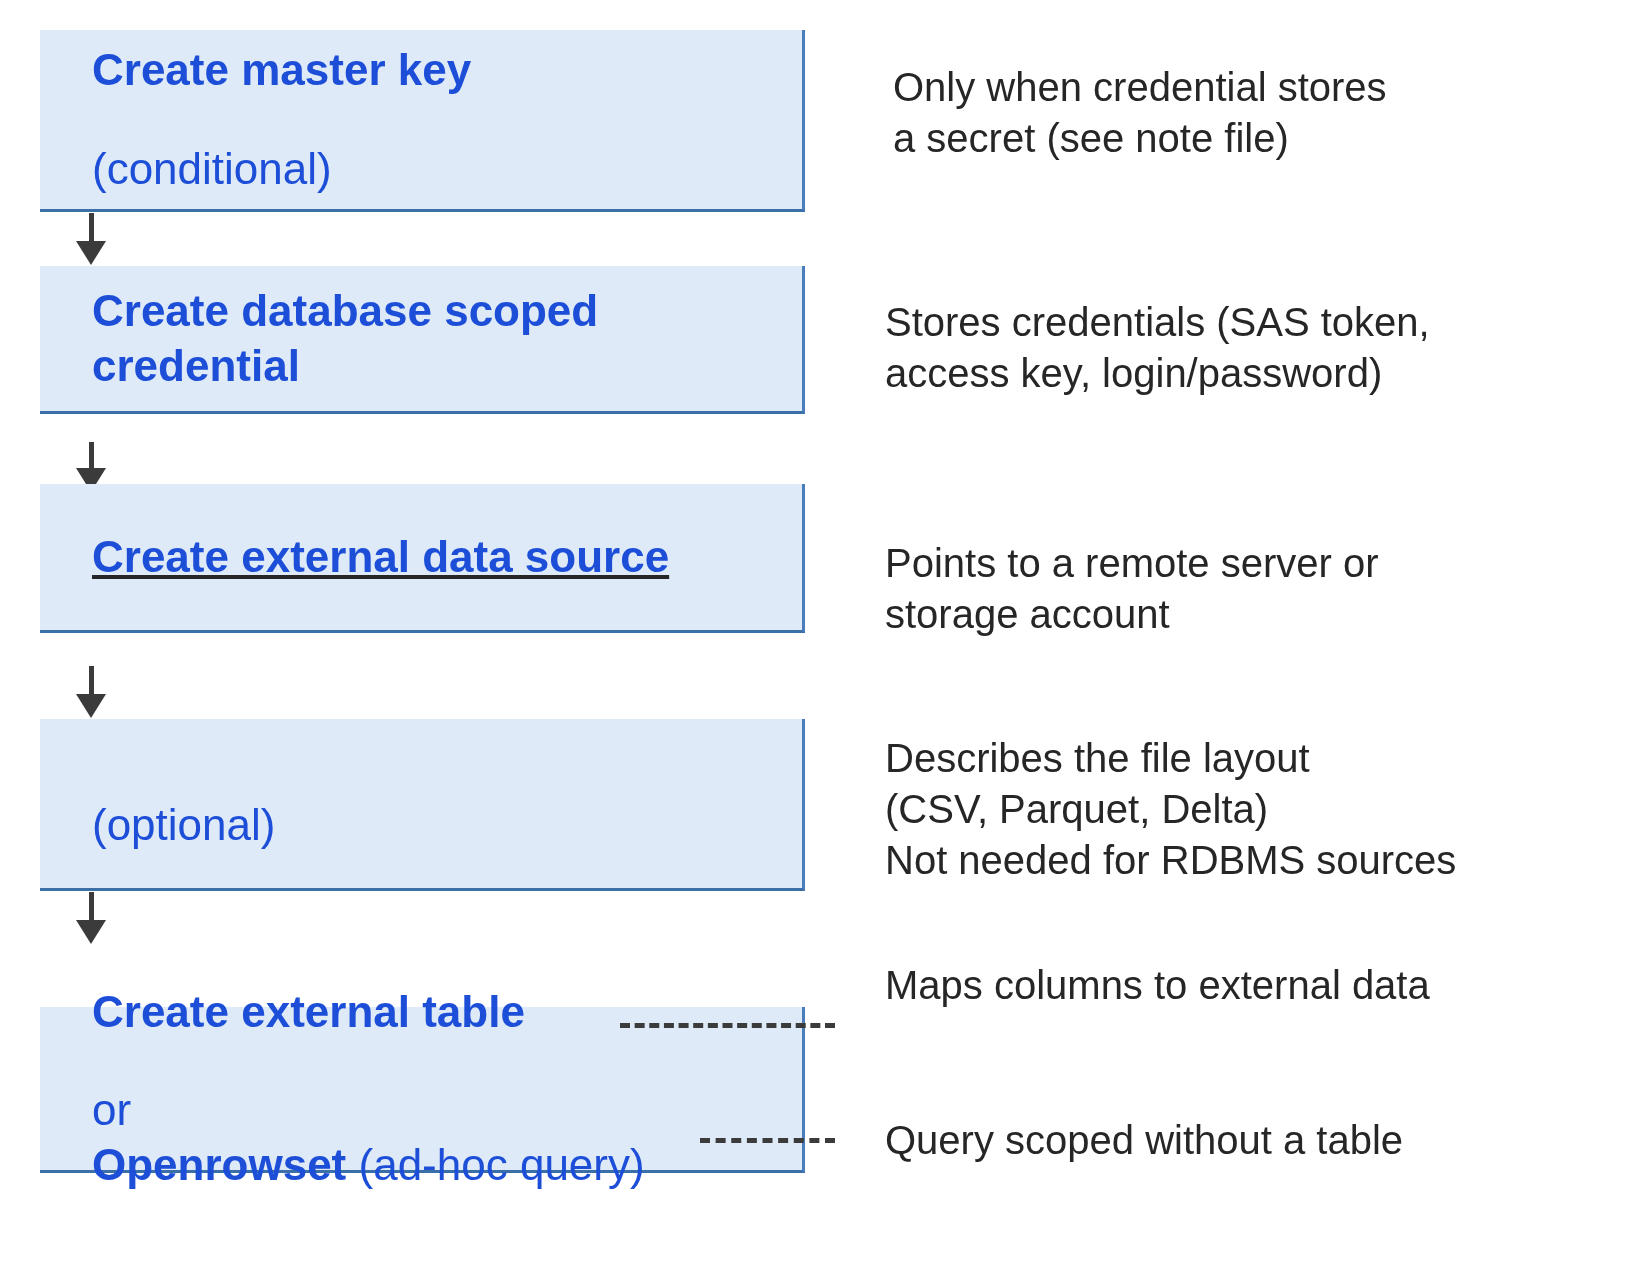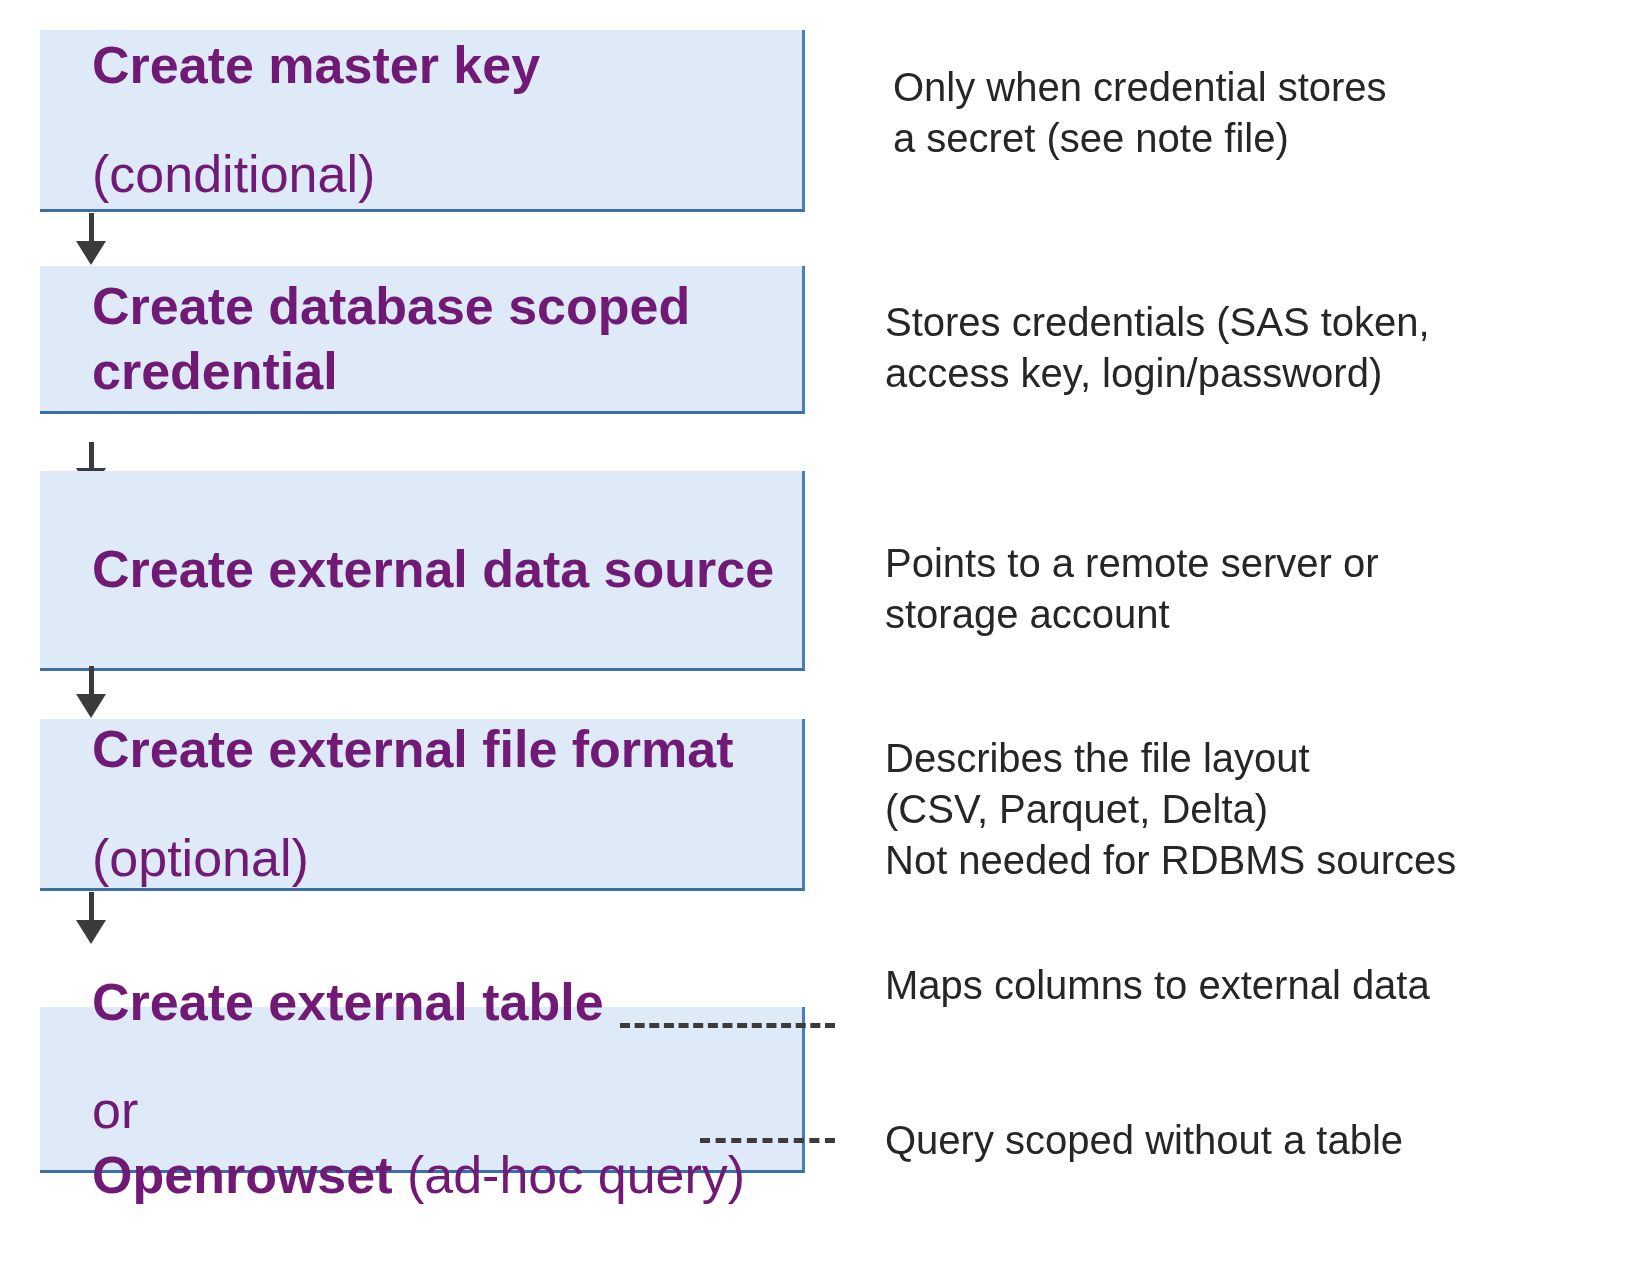--- a/index.html
+++ b/index.html
@@ -41,23 +41,23 @@
     flex-direction: column;
     justify-content: center;
   }
 
   .step-box .lines {
     padding-left: 52px;
     padding-right: 16px;
   }
 
   .line {
-    font-size: 52px;
+    font-size: 44px;
     line-height: 1.24;
-    color: #701a75;
+    color: #1d4ed8;
     white-space: nowrap;
   }
   .line.strong {
     font-weight: bold;
   }
   .line.plain {
     font-weight: normal;
     margin-top: 44px;
   }
 
@@ -145,40 +145,39 @@
       <div class="aline">access key, login/password)</div>
     </div>
   </div>
 
   <div class="arrow" style="top:442px; height:50px;">
     <div class="shaft" style="height:28px;"></div>
     <div class="head" style="top:26px;"></div>
   </div>
 
   <div class="step-row">
-    <div class="step-box" style="top:471px; height:200px;">
+    <div class="step-box" style="top:484px; height:149px;text-decoration:underline;">
       <div class="lines">
         <div class="line strong">Create external data source</div>
       </div>
     </div>
     <div class="annotation" style="top:518px;margin-top:20px;">
       <div class="aline">Points to a remote server or</div>
       <div class="aline">storage account</div>
     </div>
   </div>
 
   <div class="arrow" style="top:666px; height:52px;">
     <div class="shaft" style="height:30px;"></div>
     <div class="head" style="top:28px;"></div>
   </div>
 
   <div class="step-row">
     <div class="step-box" style="top:719px; height:172px;">
       <div class="lines">
-        <div class="line strong">Create external file format</div>
         <div class="line plain">(optional)</div>
       </div>
     </div>
     <div class="annotation" style="top:733px;">
       <div class="aline">Describes the file layout</div>
       <div class="aline">(CSV, Parquet, Delta)</div>
       <div class="aline">Not needed for RDBMS sources</div>
     </div>
   </div>
 

